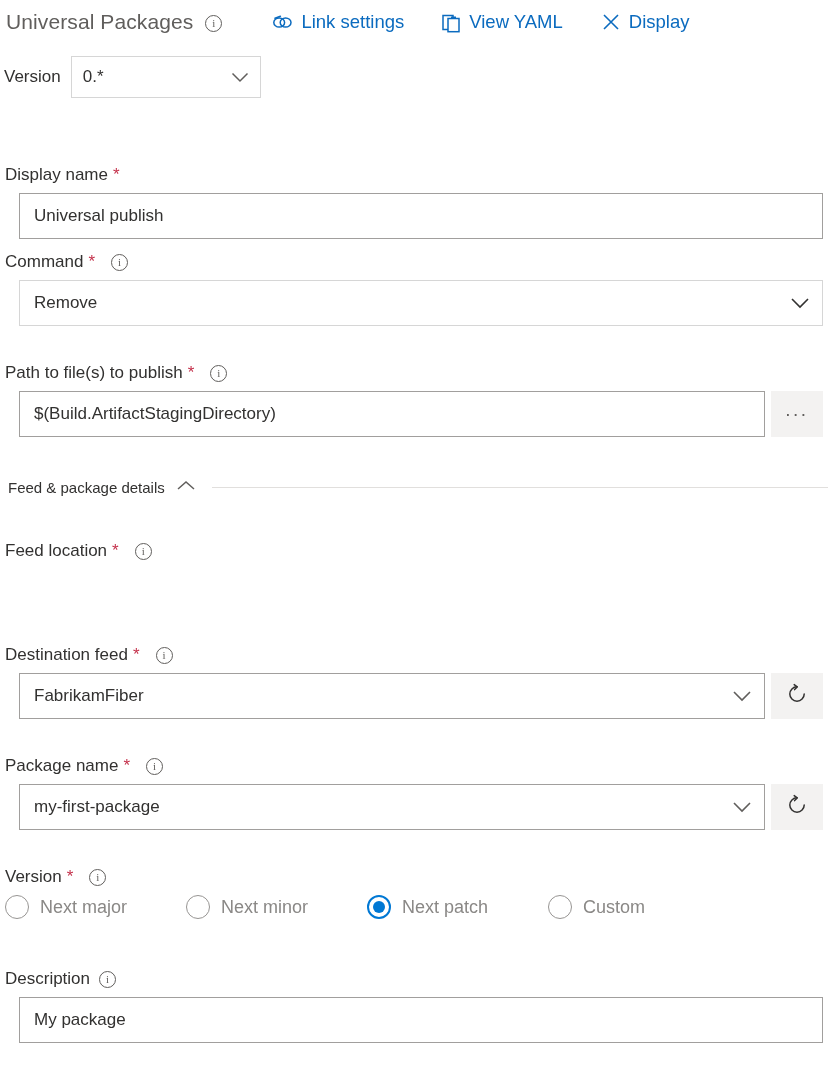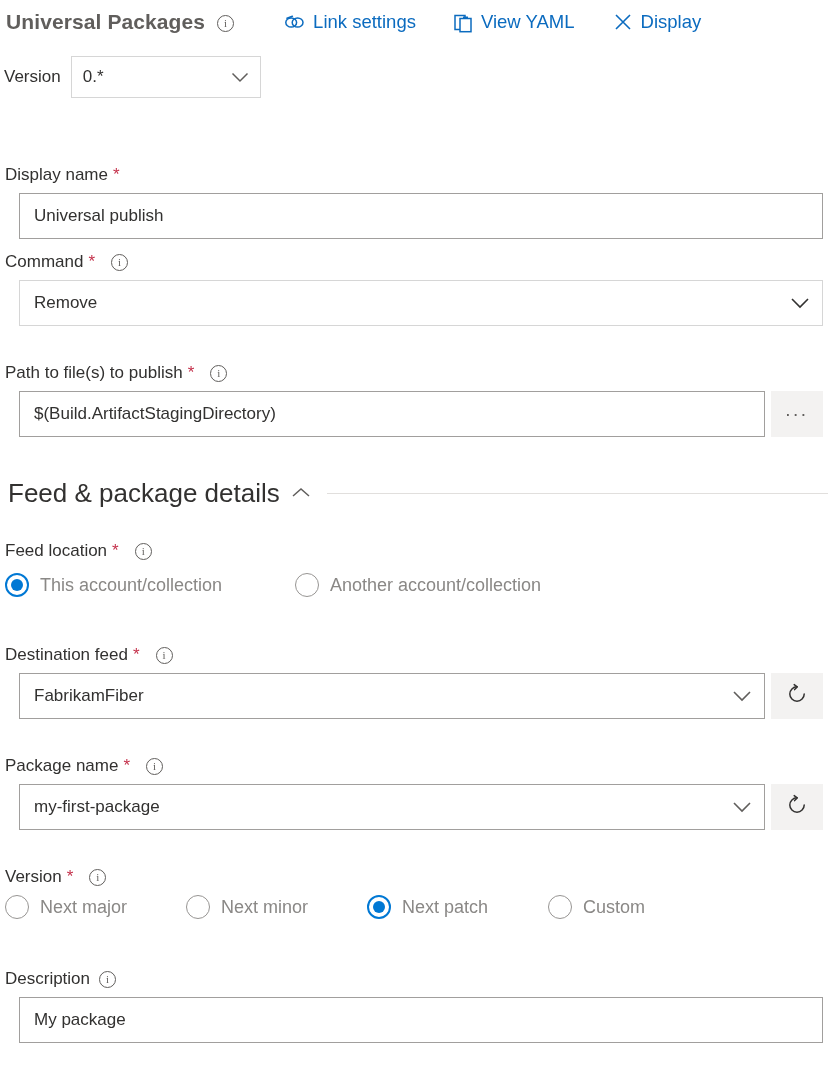--- a/index.html
+++ b/index.html
@@ -12,21 +12,21 @@
     overflow: hidden;
   }
   .page { position: relative; width: 832px; height: 1073px; }
 
   
   .header-row {
     position: absolute; left: 0; top: 0; width: 832px; height: 44px;
     display: flex; align-items: center;
   }
   .task-title {
-    font-size: 21px; color: #605e5c; font-weight: 700;
+    font-size: 21px; color: #605e5c; font-weight: 400;
     margin-left: 6px; letter-spacing: .1px; white-space: nowrap;
   }
   .info-icon {
     display: inline-flex; align-items: center; justify-content: center;
     width: 17px; height: 17px; border-radius: 50%;
     border: 1.2px solid #605e5c; color: #605e5c;
     font-size: 11px; line-height: 1; font-style: normal;
     font-family: "Liberation Serif", serif;
     flex: 0 0 auto;
   }
@@ -94,21 +94,21 @@
   }
   .dots { font-size: 19px; color: #605e5c; letter-spacing: 2.5px;
           line-height: 1; position: relative; top: -5px; }
 
   
   .section-head {
     position: absolute; left: 8px;
     display: flex; align-items: center; width: 820px;
   }
   .section-title {
-    font-size: 26px; color: #323130; white-space: nowrap;
+    font-size: 15px; color: #323130; white-space: nowrap;
     cursor: pointer;
   }
   .section-chevron { margin-left: 11px; display: block; cursor: pointer; }
   .section-rule {
     flex: 1 1 auto; height: 1px; background: #e1dfdd; margin-left: 16px;
   }
 
   
   .radio-group { display: flex; align-items: center; }
   .radio-item { display: flex; align-items: center; cursor: pointer; }
@@ -239,34 +239,20 @@
     </span>
     <span class="section-rule"></span>
   </div>
 
   <div class="field" style="top:540px;width:818px;">
     <div class="field-label">
       <span>Feed location</span>
       <span class="req">*</span>
       <span class="info-icon">i</span>
     </div>
-    <div class="radio-group" style="margin-top:11px;">
-      <div class="radio-item checked" style="width:290px;">
-        <span class="radio-outer">
-            <span class="radio-inner"></span>
-          </span>
-        <span class="radio-text">This account/collection</span>
-      </div>
-      <div class="radio-item">
-        <span class="radio-outer">
-            <span class="radio-inner"></span>
-          </span>
-        <span class="radio-text">Another account/collection</span>
-      </div>
-    </div>
   </div>
 
   <div class="field" style="top:644px;width:818px;">
     <div class="field-label">
       <span>Destination feed</span>
       <span class="req">*</span>
       <span class="info-icon">i</span>
     </div>
     <div class="control-row">
       <div class="dropdown strong" style="width:759px;">

